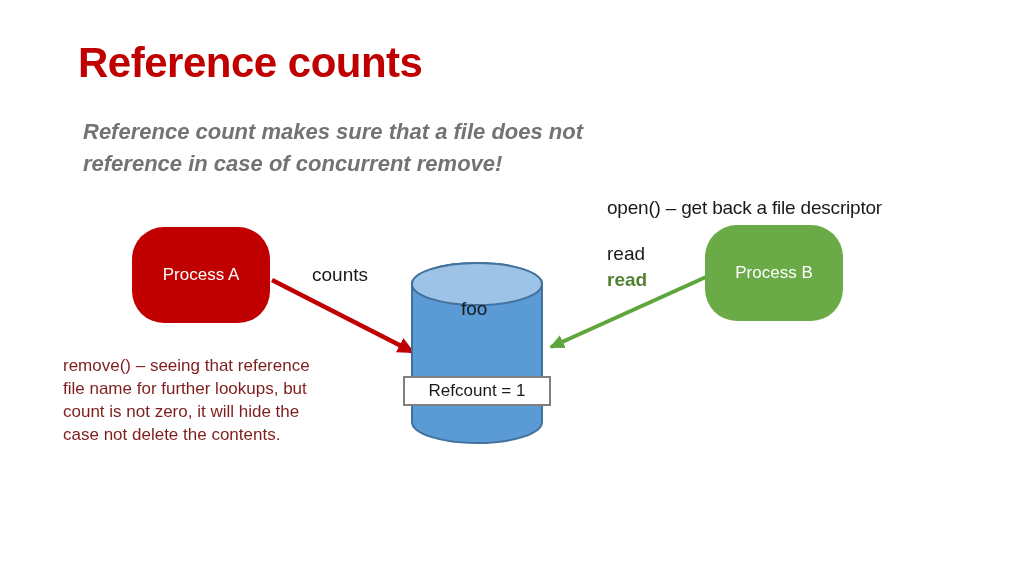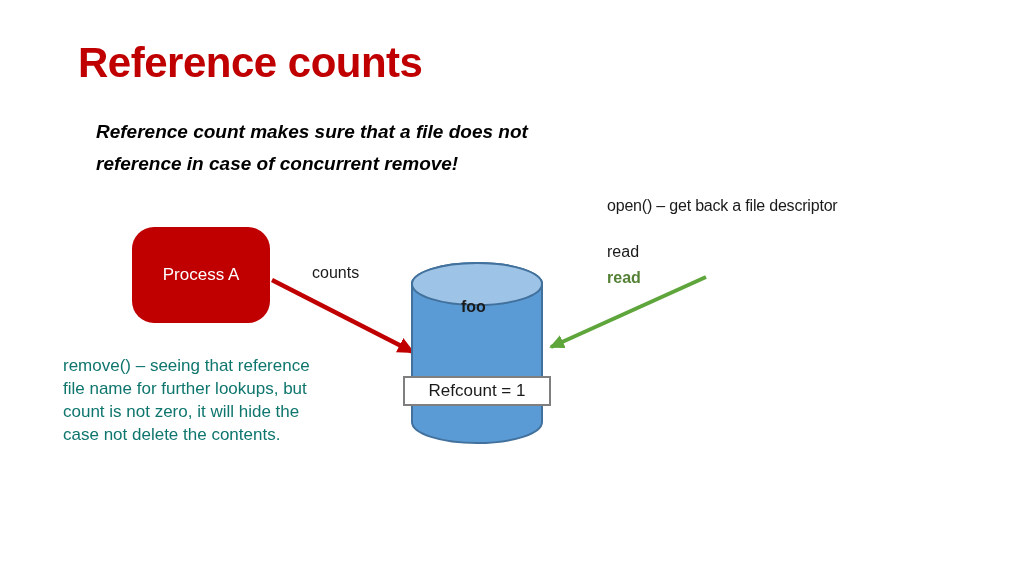--- a/index.html
+++ b/index.html
@@ -6,42 +6,42 @@
   .slide{
     position:relative;width:1024px;height:576px;background:#ffffff;overflow:hidden;
     font-family:"Liberation Sans",sans-serif;color:#1a1a1a;
   }
   .abs{position:absolute;}
   .slide-title{
     left:78px;top:38px;font-size:42px;font-weight:bold;color:#C00000;
     letter-spacing:-0.5px;white-space:nowrap;line-height:1.2;
   }
   .slide-subtitle{
-    left:96px;top:116px;font-size:19px;font-weight:bold;font-style:italic;color:#000000;
+    left:83px;top:116px;font-size:22px;font-weight:bold;font-style:italic;color:#737373;
     line-height:32px;white-space:nowrap;
   }
   .slide-subtitle span{display:block;}
   .process-box{
-    width:138px;height:96px;border-radius:22px;display:flex;align-items:center;justify-content:center;
+    width:138px;height:96px;border-radius:32px;display:flex;align-items:center;justify-content:center;
     color:#ffffff;font-size:17px;
   }
   .process-a{left:132px;top:227px;background:#C00000;}
   .process-b{left:705px;top:225px;background:#6AAB47;}
-  .plain-label{font-size:16px;color:#1a1a1a;white-space:nowrap;}
+  .plain-label{font-size:19px;color:#1a1a1a;white-space:nowrap;}
   .remove-label{left:312px;top:264px;}
   .open-note{left:607px;top:197px;letter-spacing:-0.2px;}
   .read-black{left:607px;top:243px;}
   .read-green{left:607px;top:269px;color:#538135;font-weight:bold;}
-  .foo-label{left:461px;top:298px;font-weight:bold;}
+  .foo-label{left:461px;top:298px;}
   .refcount-box{
     left:403px;top:376px;width:148px;height:30px;background:#ffffff;border:2px solid #7F7F7F;
     box-sizing:border-box;display:flex;align-items:center;justify-content:center;
     font-size:17px;color:#1a1a1a;text-align:right;
   }
-  .remove-note{left:63px;top:354px;font-size:17px;line-height:23px;color:#0f766e;}
+  .remove-note{left:63px;top:354px;font-size:17px;line-height:23px;color:#7f1d1d;}
   .remove-note span{display:block;white-space:nowrap;}
   .overlay-svg{position:absolute;left:0;top:0;width:1024px;height:576px;pointer-events:none;}
 </style>
 </head>
 <body>
 
 <div class="slide">
 
   <div class="abs slide-title">Reference counts</div>
   <div class="abs slide-subtitle">
@@ -66,20 +66,23 @@
     <path d="M412,284 a65,21 0 0 1 130,0 l0,138 a65,21 0 0 1 -130,0 z" fill="#5B9BD5" stroke="#41719C" stroke-width="2"></path>
     <ellipse cx="477" cy="284" rx="65" ry="21" fill="#9DC3E6" stroke="#41719C" stroke-width="2"></ellipse>
   </svg>
 
   <div class="abs process-box process-a">
     <span>Process A</span>
   </div>
 
   <div class="abs plain-label remove-label">counts</div>
 
+  <div class="abs process-box process-b">
+    <span>Process B</span>
+  </div>
 
   <div class="abs plain-label open-note">open() – get back a file descriptor</div>
   <div class="abs plain-label read-black">read</div>
   <div class="abs plain-label read-green">read</div>
 
   <div class="abs plain-label foo-label">foo</div>
   <div class="abs refcount-box">
     <span>Refcount = 1</span>
   </div>
 

